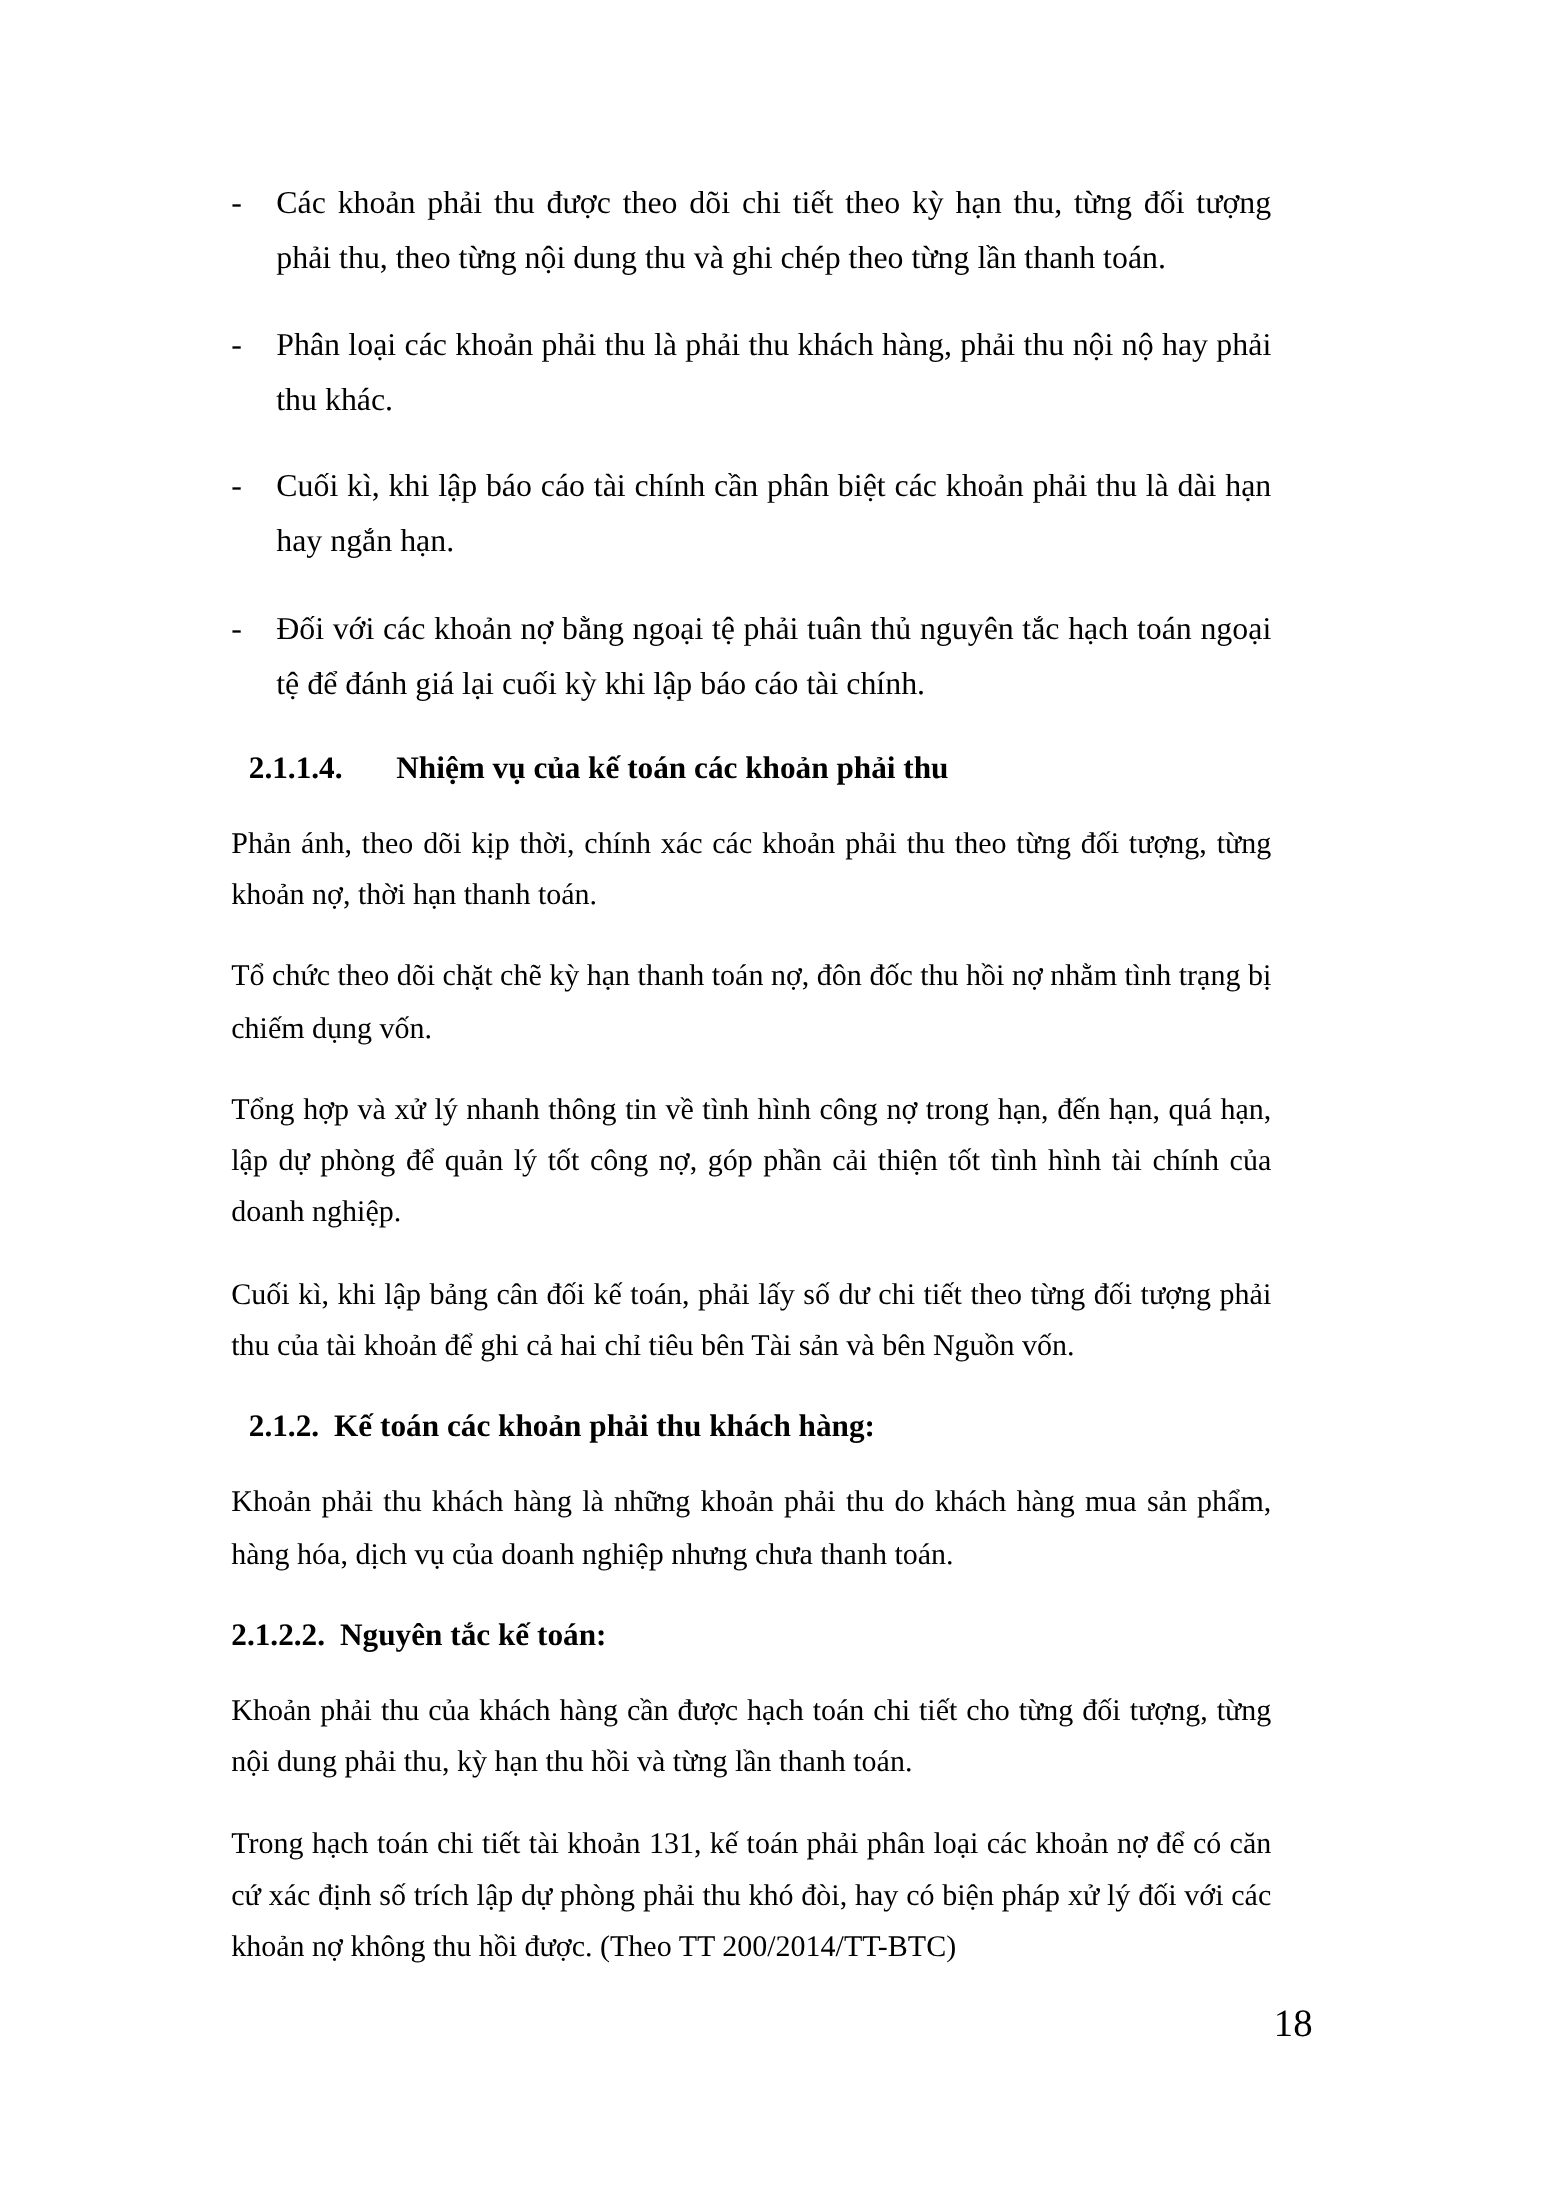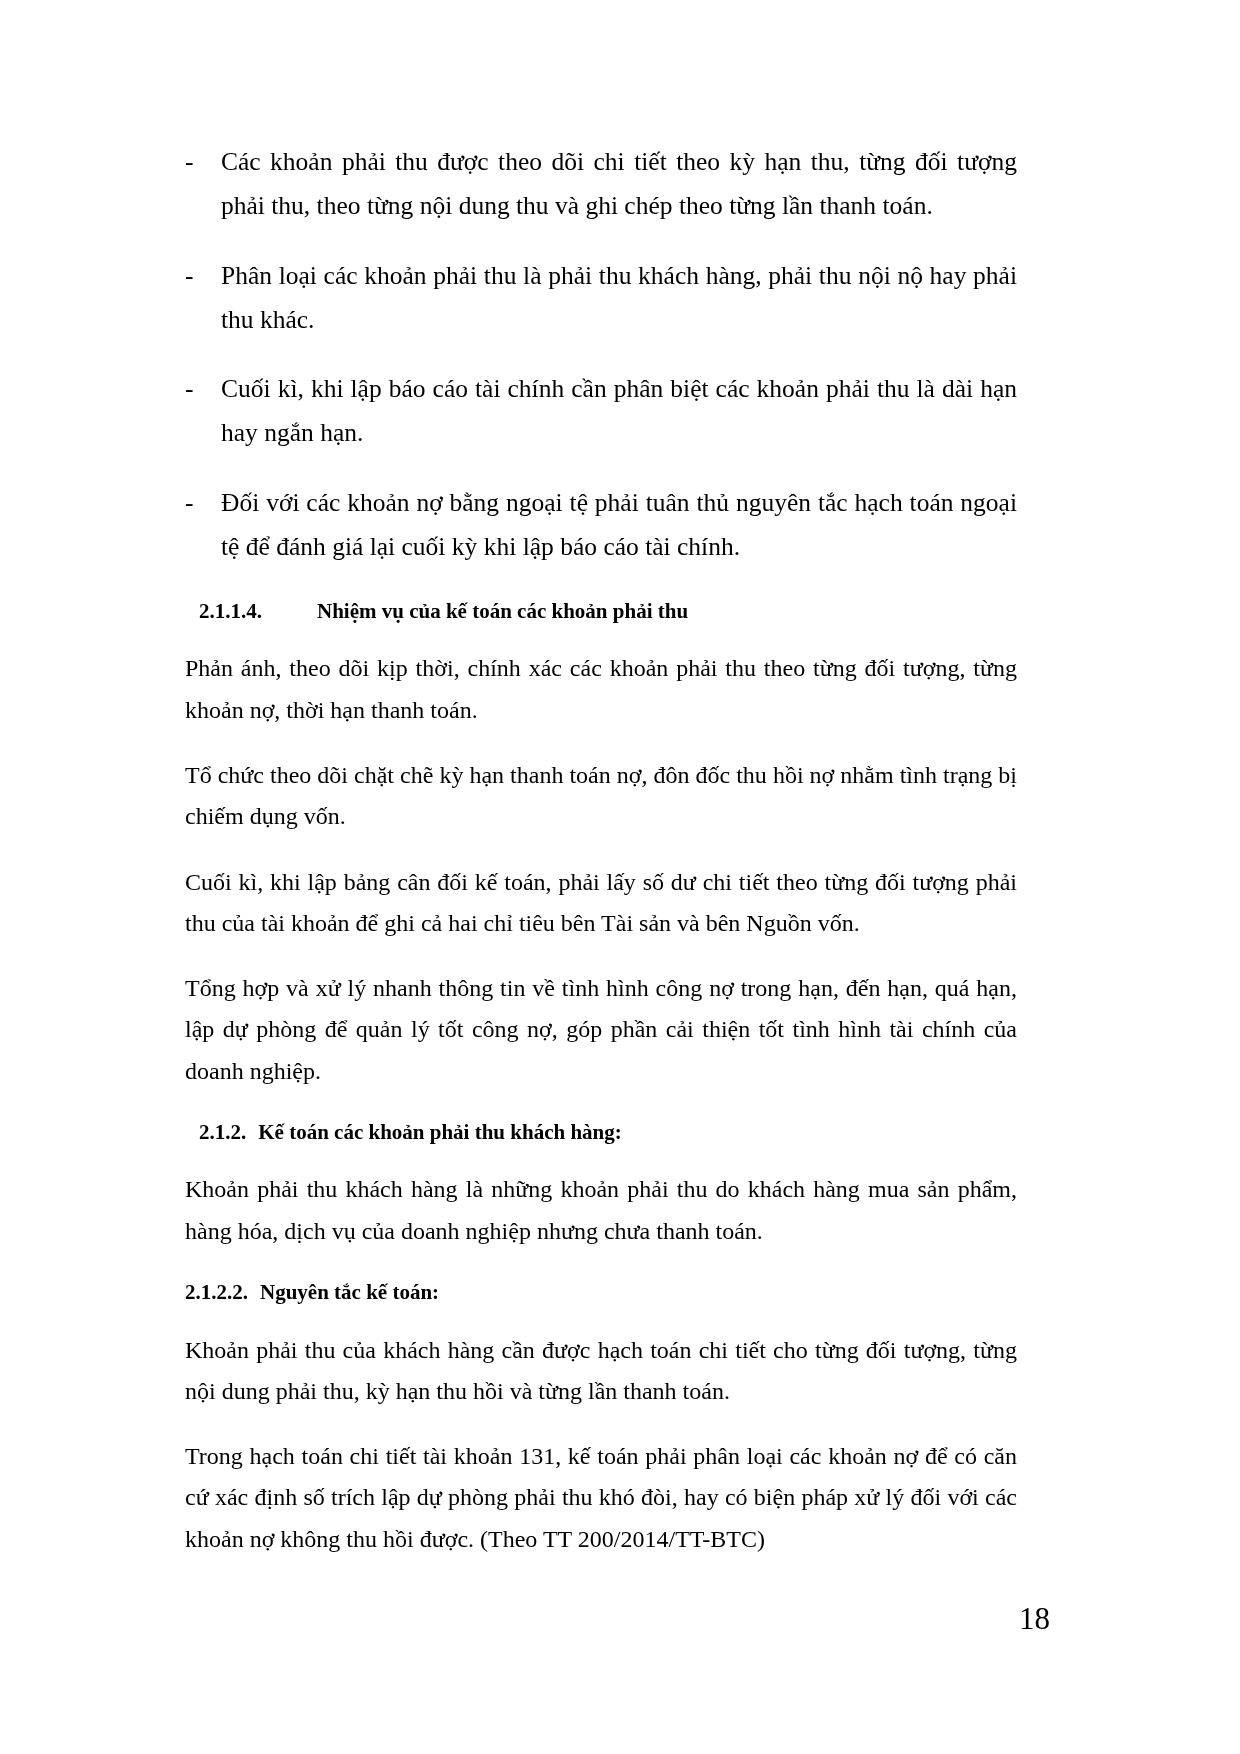--- a/index.html
+++ b/index.html
@@ -48,21 +48,21 @@
     position: absolute;
     left: 0px;
     top: 0px;
     font-size: 25.5px;
     line-height: 1.72;
   }
 
   
   .heading {
     font-weight: bold;
-    font-size: 21px;
+    font-size: 25px;
     line-height: 1.6;
     margin-top: 22px;
     margin-bottom: 20px;
     padding-left: 14px;
     display: flex;
     align-items: baseline;
   }
   .heading .num {
     display: inline-block;
     white-space: nowrap;
@@ -119,22 +119,22 @@
       </li>
     </ul>
 
     <div class="heading tab-wide">
       <span class="num">2.1.1.4.</span>
       <span class="htext">Nhiệm vụ của kế toán các khoản phải thu</span>
     </div>
 
     <p class="para">Phản ánh, theo dõi kịp thời, chính xác các khoản phải thu theo từng đối tượng, từng khoản nợ, thời hạn thanh toán.</p>
     <p class="para">Tổ chức theo dõi chặt chẽ kỳ hạn thanh toán nợ, đôn đốc thu hồi nợ nhằm tình trạng bị chiếm dụng vốn.</p>
+    <p class="para">Tổng hợp và xử lý nhanh thông tin về tình hình công nợ trong hạn, đến hạn, quá hạn, lập dự phòng để quản lý tốt công nợ, góp phần cải thiện tốt tình hình tài chính của doanh nghiệp.</p>
     <p class="para">Cuối kì, khi lập bảng cân đối kế toán, phải lấy số dư chi tiết theo từng đối tượng phải thu của tài khoản để ghi cả hai chỉ tiêu bên Tài sản và bên Nguồn vốn.</p>
-    <p class="para">Tổng hợp và xử lý nhanh thông tin về tình hình công nợ trong hạn, đến hạn, quá hạn, lập dự phòng để quản lý tốt công nợ, góp phần cải thiện tốt tình hình tài chính của doanh nghiệp.</p>
 
     <div class="heading tab-none">
       <span class="num">2.1.2.</span>
       <span class="htext">Kế toán các khoản phải thu khách hàng:</span>
     </div>
 
 
     <p class="para">Khoản phải thu khách hàng là những khoản phải thu do khách hàng mua sản phẩm, hàng hóa, dịch vụ của doanh nghiệp nhưng chưa thanh toán.</p>
 
     <div class="heading tab-none" style="padding-left:0;">

